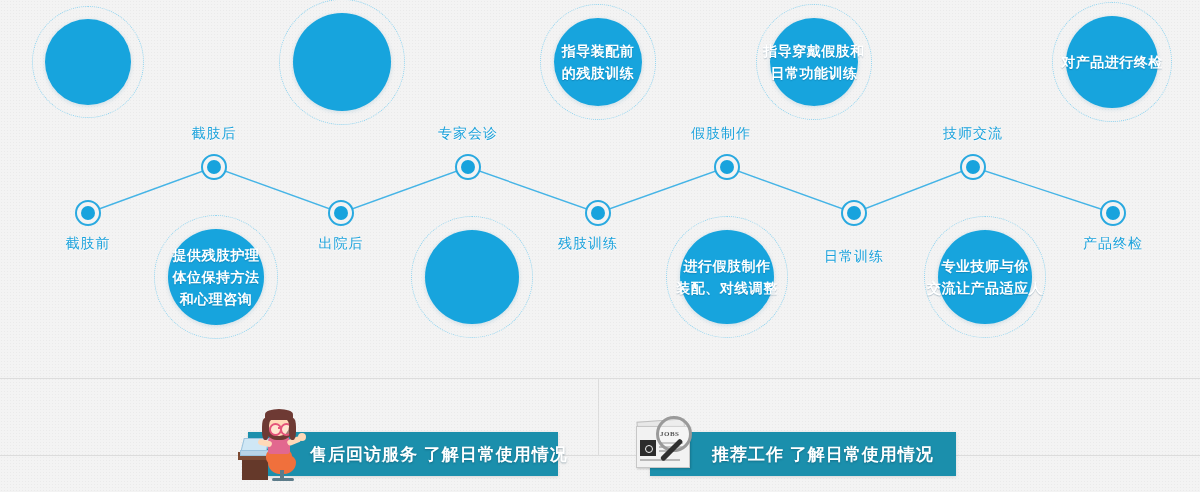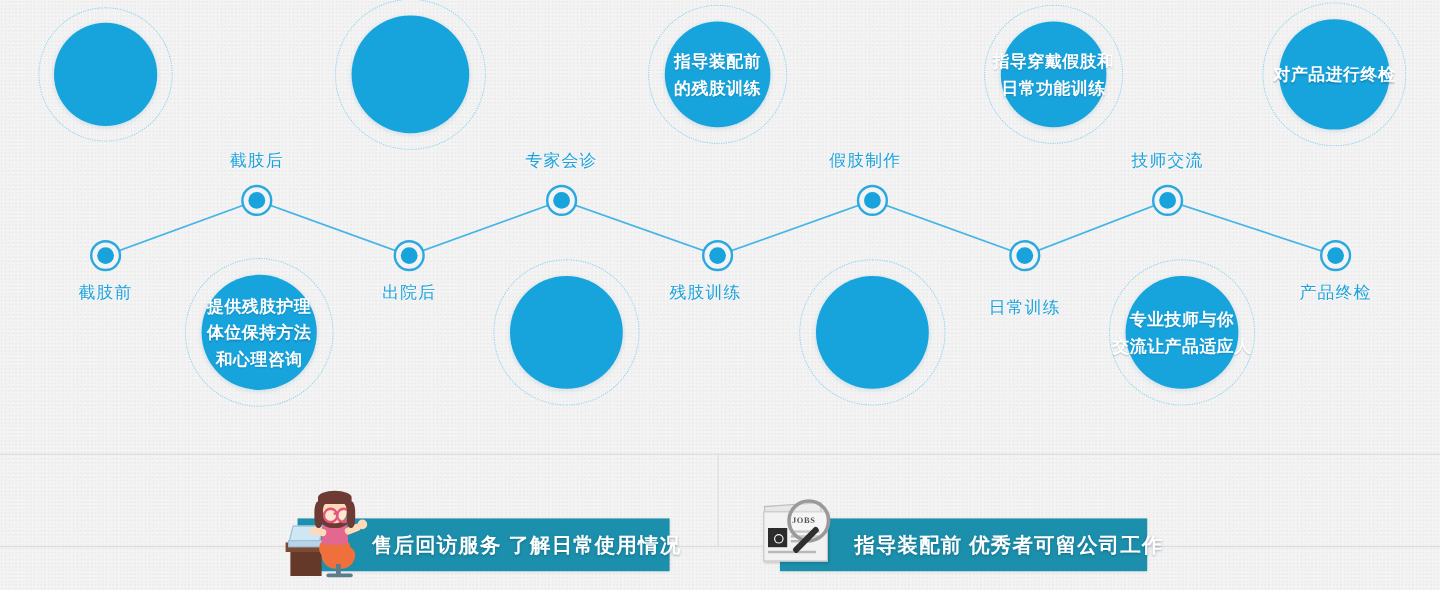--- a/index.html
+++ b/index.html
@@ -152,22 +152,24 @@
       </div>
       <div class="bubble" style="left: 540px; top: 4px; width: 116px; height: 116px;">
         <div class="ring"></div>
         <div class="disc" style="left: 14px; top: 14px; width: 88px; height: 88px;"></div>
         <div class="btxt">指导装配前
 的残肢训练</div>
       </div>
       <div class="bubble" style="left: 666px; top: 216px; width: 122px; height: 122px;">
         <div class="ring"></div>
         <div class="disc" style="left: 14px; top: 14px; width: 94px; height: 94px;"></div>
-      </div>
-      <div class="bubble" style="left: 820px; top: 4px; width: 116px; height: 116px;">
+        <div class="btxt">进行假肢制作
+装配、对线调整</div>
+      </div>
+      <div class="bubble" style="left: 756px; top: 4px; width: 116px; height: 116px;">
         <div class="ring"></div>
         <div class="disc" style="left: 14px; top: 14px; width: 88px; height: 88px;"></div>
         <div class="btxt">指导穿戴假肢和
 日常功能训练</div>
       </div>
       <div class="bubble" style="left: 924px; top: 216px; width: 122px; height: 122px;">
         <div class="ring"></div>
         <div class="disc" style="left: 14px; top: 14px; width: 94px; height: 94px;"></div>
         <div class="btxt">专业技师与你
 交流让产品适应人</div>
@@ -232,21 +234,21 @@
     <div class="w-face" style="left:35px;top:8px;width:20px;height:20px;"></div>
     <div class="w-hair" style="left:31px;top:1px;width:28px;height:11px;border-radius:50% 50% 20% 20%;"></div>
     <div class="w-glass" style="left:35px;top:15px;width:9px;height:9px;"></div>
     <div class="w-glass" style="left:46px;top:15px;width:9px;height:9px;"></div>
     <div style="position:absolute;left:44px;top:19px;width:3px;height:2px;background:#e4557b;"></div>
     <div class="w-hair" style="left:28px;top:10px;width:7px;height:22px;border-radius:40%;"></div>
     <div class="w-hair" style="left:55px;top:10px;width:7px;height:22px;border-radius:40%;"></div>
   </div>
 
   <div class="banner" style="left:650px;top:432px;width:306px;">
-    <span class="btext" style="margin-left:62px;">指导装配前  优秀者可留公司工作</span>
+    <span class="btext" style="margin-left:62px;">推荐工作  了解日常使用情况</span>
   </div>
   <div class="banner-icon" style="left:632px;top:412px;width:78px;height:70px;">
     <div class="j-paper2" style="left:6px;top:8px;width:46px;height:44px;transform:rotate(-4deg);"></div>
     <div class="j-paper" style="left:4px;top:14px;width:52px;height:40px;"></div>
     <div class="j-block" style="left:8px;top:28px;width:16px;height:16px;"></div>
     <div style="position:absolute;left:13px;top:33px;width:6px;height:6px;border:1.5px solid #f2f2f2;border-radius:50%;"></div>
     <div class="j-line" style="left:27px;top:30px;width:24px;height:1.5px;"></div>
     <div class="j-line" style="left:27px;top:34px;width:24px;height:1.5px;"></div>
     <div class="j-line" style="left:27px;top:38px;width:18px;height:1.5px;"></div>
     <div class="j-line" style="left:8px;top:47px;width:40px;height:1.5px;"></div>

